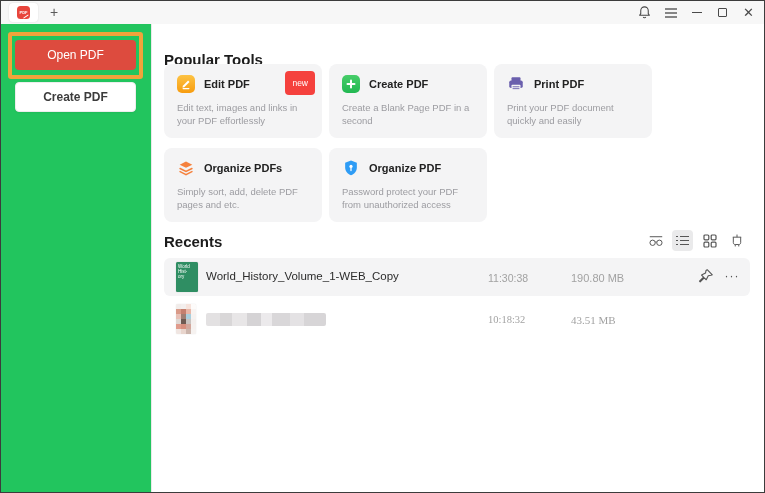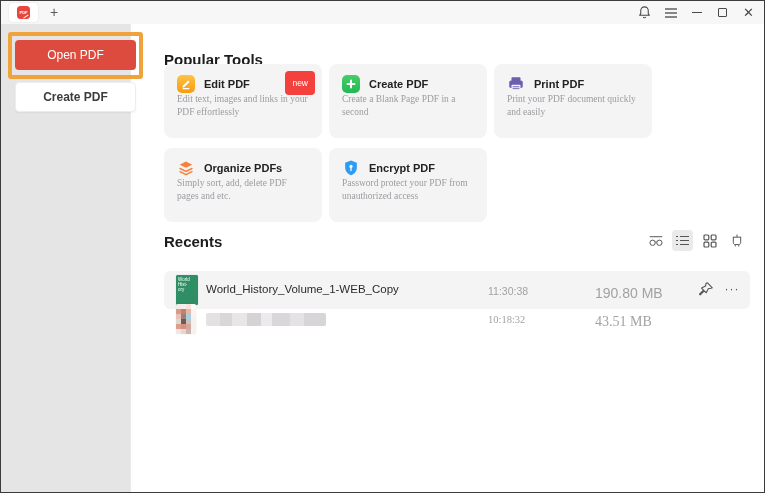--- a/index.html
+++ b/index.html
@@ -27,22 +27,22 @@
     position:absolute; left:44px; top:3px; width:18px; height:18px; color:#5a5a5a;
     font-size:14px; line-height:17px; text-align:center; cursor:default;
   }
   .win-controls { position:absolute; right:8px; top:0; height:23px; display:flex; align-items:center; gap:11px; }
   .wc-btn { width:15px; height:15px; display:flex; align-items:center; justify-content:center; color:#4a4a4a; }
   .min-glyph { width:10px; height:1.4px; background:#4a4a4a; }
   .max-glyph { width:9px; height:9px; border:1.2px solid #4a4a4a; border-radius:1px; }
   .close-glyph { font-size:13px; line-height:13px; color:#4a4a4a; }
   
   .sidebar {
-    position:absolute; left:0; top:23px; width:130px; height:470px;
-    background:#e5e5e5; border-right:1px solid #e9e9e9;
+    position:absolute; left:0; top:23px; width:151px; height:470px;
+    background:#22c55e; border-right:1px solid #e9e9e9;
   }
   .annotation-box {
     position:absolute; left:7px; top:8px; width:135px; height:47px;
     border:4px solid #f1a33b; border-radius:3px; pointer-events:none; z-index:5;
   }
   .btn-open {
     position:absolute; left:14px; top:16px; width:121px; height:30px;
     background:#dd4b3e; color:#fff; border:none; border-radius:4px;
     font-size:12px; font-family:inherit;
   }
@@ -56,21 +56,21 @@
   .card {
     position:absolute; width:158px; height:74px; background:#f4f4f5; border-radius:8px; padding:11px 13px;
   }
   .card-head { display:flex; align-items:center; gap:9px; }
   .card-icon { width:18px; height:18px; border-radius:5px; display:flex; align-items:center; justify-content:center; flex:0 0 auto; }
   .card-icon svg { display:block; }
   .icon-edit { background:linear-gradient(180deg,#fdc344,#f79c0f); }
   .icon-create { background:linear-gradient(180deg,#47cd69,#22b852); }
   .icon-plain { background:transparent; }
   .card-title { font-size:11px; font-weight:700; color:#222; }
-  .card-desc { margin-top:0; font-size:9.5px; line-height:1.35; color:#9c9ca1;font-family:Liberation Serif, serif; }
+  .card-desc { margin-top:9px; font-size:9.5px; line-height:1.35; color:#9c9ca1; }
   .badge-new {
     position:absolute; top:7px; right:7px; background:#f5413d; color:#fff;
     font-size:8.5px; padding:7px 7px; border-radius:4px;
   }
   
   .view-tools { position:absolute; right:17px; top:229px; display:flex; align-items:center; gap:6px; }
   .vt-btn { width:21px; height:21px; border-radius:4px; display:flex; align-items:center; justify-content:center; }
   .vt-btn.active { background:#eaeaeb; }
   .file-row { position:absolute; left:163px; width:586px; height:38px; border-radius:6px; }
   .row-hover { background:#f4f4f5; }
@@ -89,21 +89,21 @@
   .m3 { background:linear-gradient(90deg,#e7c0b6 0 25%,#9e7f74 25% 50%,#a9cfdd 50% 75%,#f6f2f0 75%); }
   .m4 { background:linear-gradient(90deg,#ded7d3 0 25%,#6e5a52 25% 50%,#c9c3c0 50% 75%,#f4f0ee 75%); }
   .m5 { background:linear-gradient(90deg,#e09c8d 0 25%,#d78f7e 25% 50%,#d3a79c 50% 75%,#f5f1ef 75%); }
   .m6 { background:linear-gradient(90deg,#f0e6e2 0 25%,#e8d5cd 25% 50%,#cbb5ac 50% 75%,#f6f2f0 75%); }
   .file-name { position:absolute; left:42px; top:12px; font-size:11.5px; color:#2c2c2c; }
   .file-name-redacted {
     position:absolute; left:42px; top:13px; width:120px; height:13px; border-radius:2px;
     background:linear-gradient(90deg,#e3e1e2 0 12%,#d9d7d8 12% 22%,#e8e6e7 22% 34%,#d5d3d5 34% 46%,#eceaec 46% 55%,#d9d7d9 55% 70%,#e4e2e4 70% 82%,#d7d5d7 82%);
   }
   .file-time { position:absolute; left:324px; top:14px; font-size:10.5px; color:#a2a2a2; }
-  .file-size { position:absolute; left:407px; top:14px; font-size:14px; color:#a2a2a2;margin-left:24px; }
+  .file-size { position:absolute; left:407px; top:14px; font-size:11px; color:#a2a2a2; }
   .pin-btn { position:absolute; left:533px; top:10px; width:18px; height:18px; }
   .more-btn { position:absolute; left:557px; top:7px; width:22px; height:22px; color:#555; font-size:12px; letter-spacing:1px; text-align:center; line-height:22px; }
   svg.tool { display:block; }
 </style>
 </head>
 <body>
 
 <div id="app">
 
   <div class="titlebar">
@@ -208,21 +208,21 @@
 
   <div class="card" style="left:328px; top:147px;">
     <div class="card-head">
       <div class="card-icon icon-plain">
         <svg width="18" height="18" viewBox="0 0 20 20">
             <path d="M10 1.8l6.5 2.4v5.2c0 4.2-2.7 7.1-6.5 8.7-3.8-1.6-6.5-4.5-6.5-8.7V4.2z" fill="#2e9cf5"></path>
             <circle cx="10" cy="8.2" r="1.8" fill="#fff"></circle>
             <rect x="9.3" y="9.4" width="1.4" height="4.2" rx=".7" fill="#fff"></rect>
           </svg>
       </div>
-      <span class="card-title">Encrypt PDF</span>
+      <span class="card-title">Organize PDF</span>
     </div>
     <div class="card-desc">Password protect your PDF from unauthorized access</div>
   </div>
 
   <div class="section-title" style="left:163px; top:232px;">Recents</div>
 
   <div class="view-tools">
     <div class="vt-btn">
       <svg class="tool" width="16" height="14" viewBox="0 0 18 14">
           <path d="M2 2.2h14" stroke="#555" stroke-width="1.1"></path>
@@ -255,21 +255,21 @@
           <g fill="none" stroke="#555" stroke-width="1.1">
             <path d="M8 1.2v3"></path>
             <path d="M3.2 4.2h9.6"></path>
             <path d="M3.8 4.2v6.3c0 1.3.9 2.1 2.2 2.1h4c1.3 0 2.2-.8 2.2-2.1V4.2"></path>
             <path d="M6 12.6v2.2M10 12.6v2.2"></path>
           </g>
         </svg>
     </div>
   </div>
 
-  <div class="file-row row-hover" style="top:270px;">
+  <div class="file-row row-hover" style="top:257px;">
     <div class="thumb1">World Hist- ory</div>
     <div class="file-name">World_History_Volume_1-WEB_Copy</div>
     <div class="file-time">11:30:38</div>
     <div class="file-size">190.80 MB</div>
     <div class="pin-btn">
       <svg class="tool" width="17" height="17" viewBox="0 0 16 16">
           <path d="M9.6 1.6l4.8 4.8-1.3.45-2.5.5-1.9 3.7-1.85-1.85L3 13l-.65-.65 3.8-3.8L4.3 6.7l3.7-1.9.5-2.5z" fill="none" stroke="#555" stroke-width="1.05" stroke-linejoin="round"></path>
         </svg>
     </div>
     <div class="more-btn">···</div>

